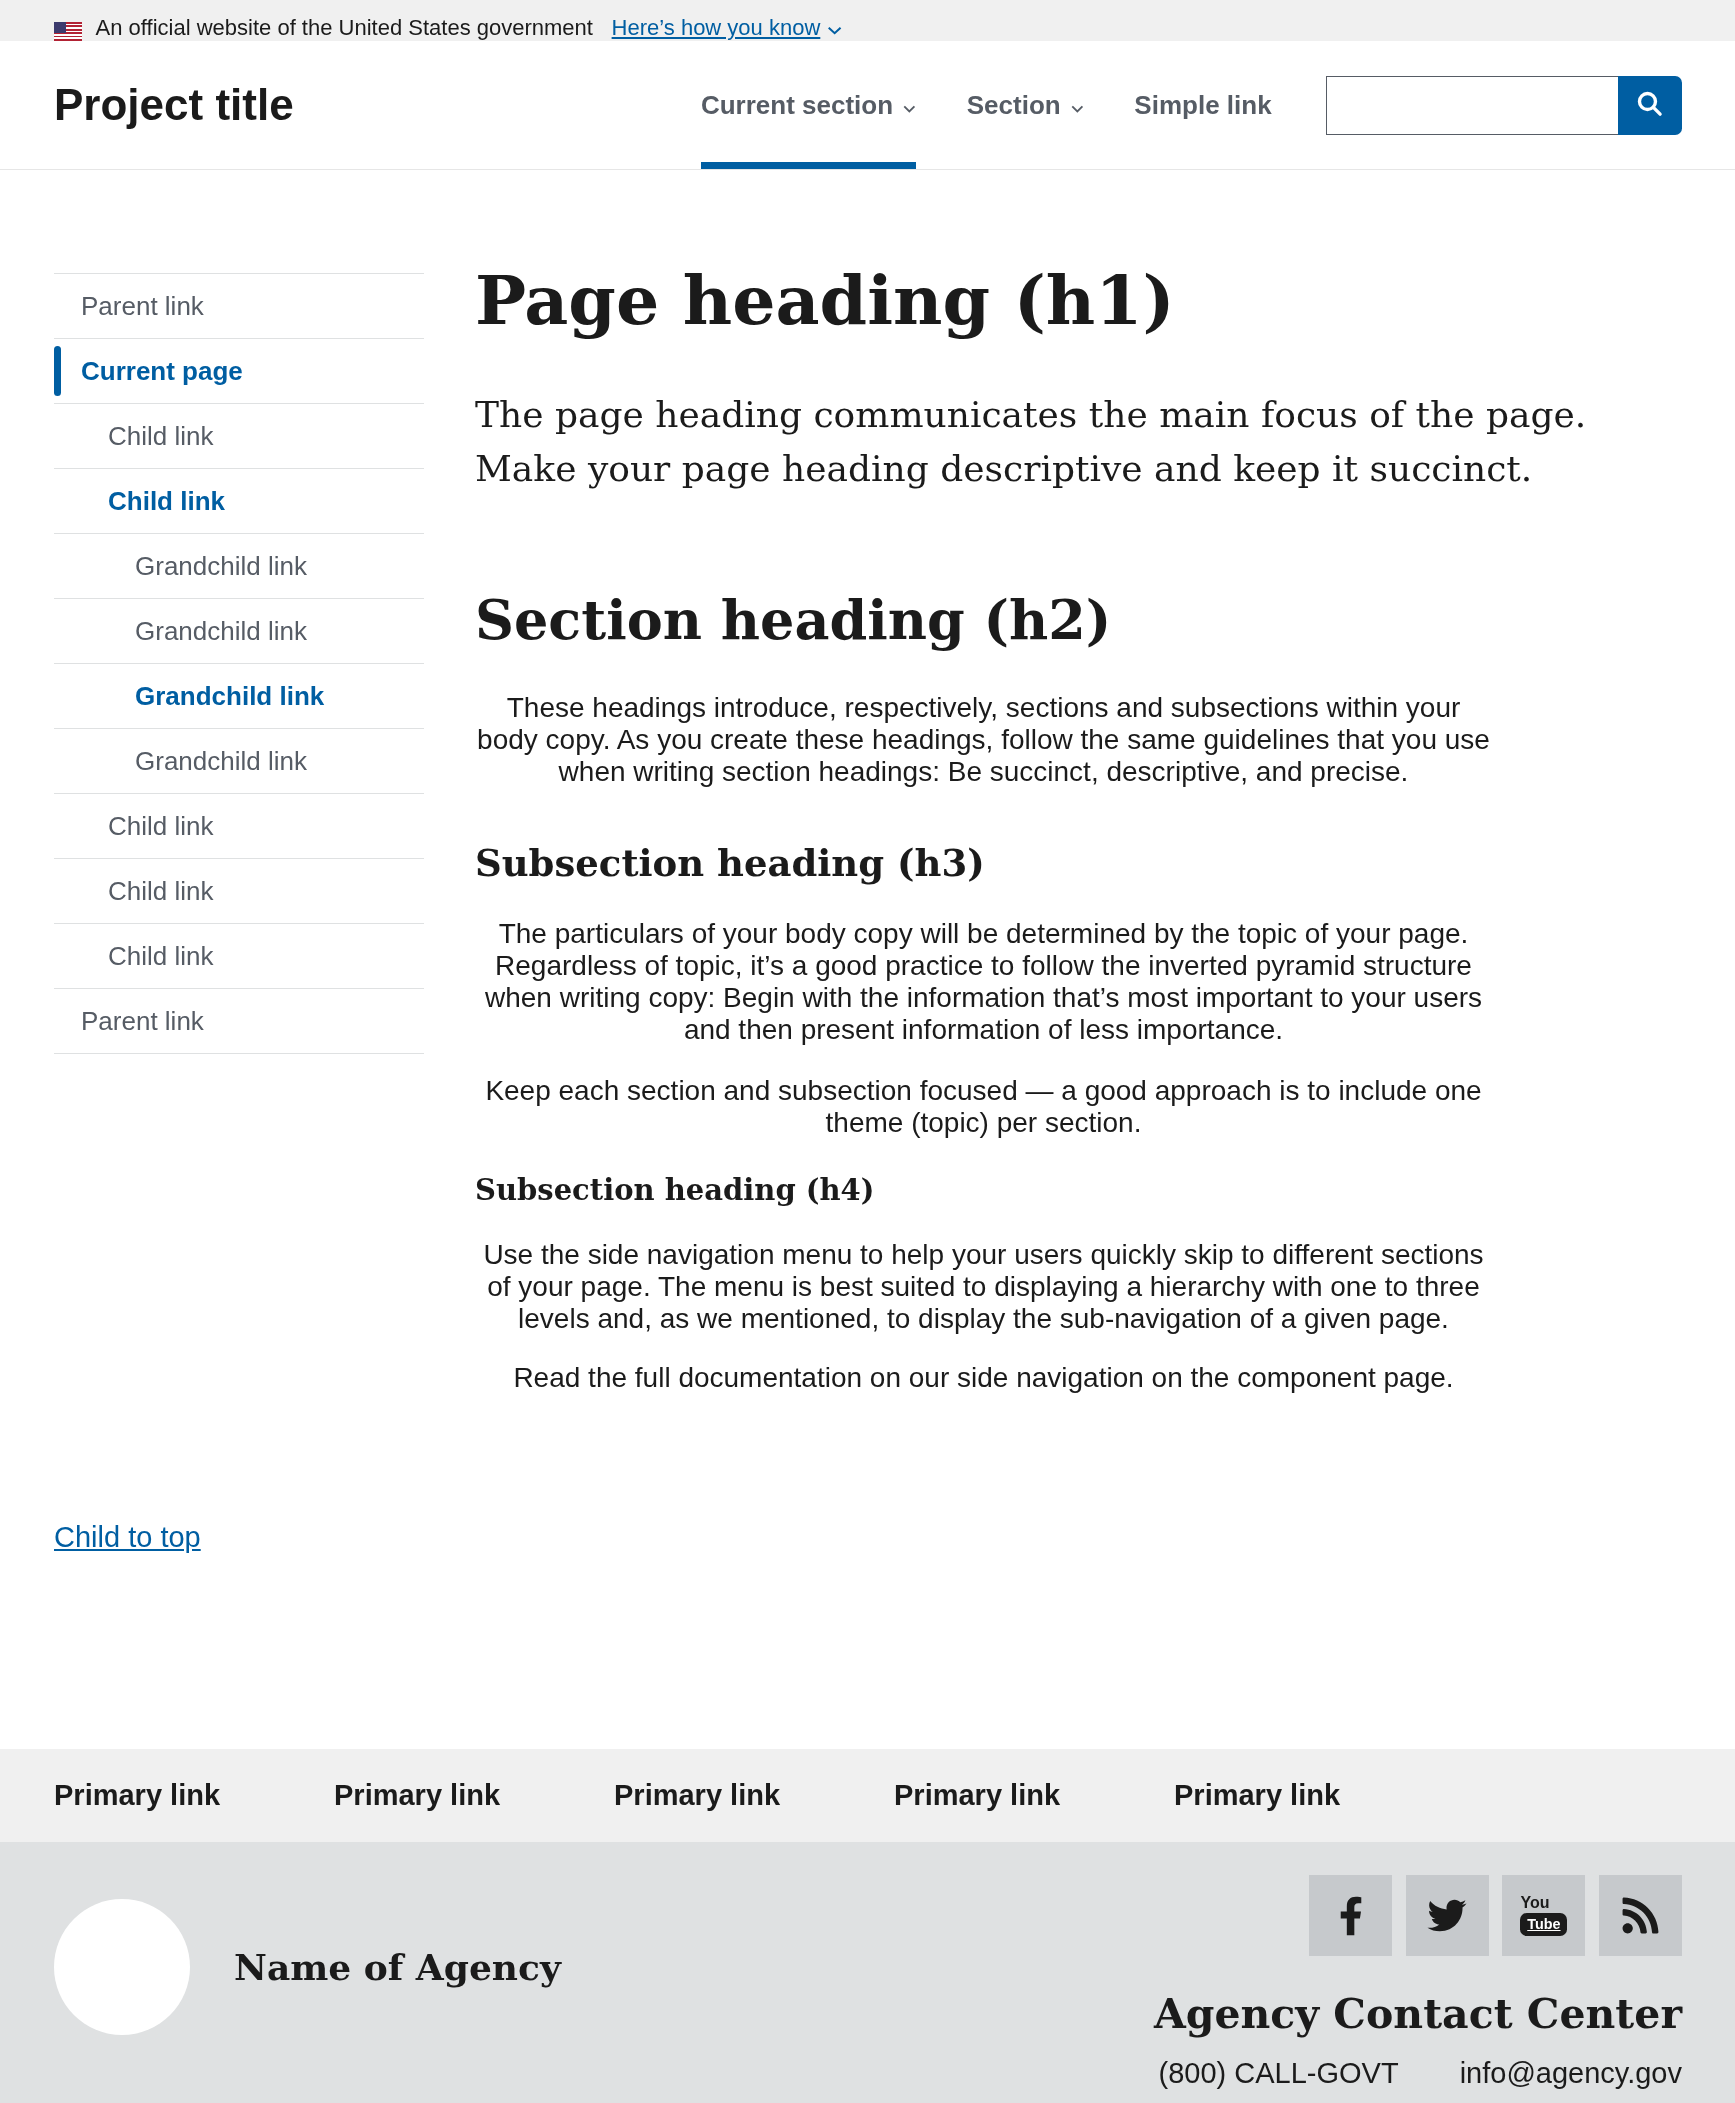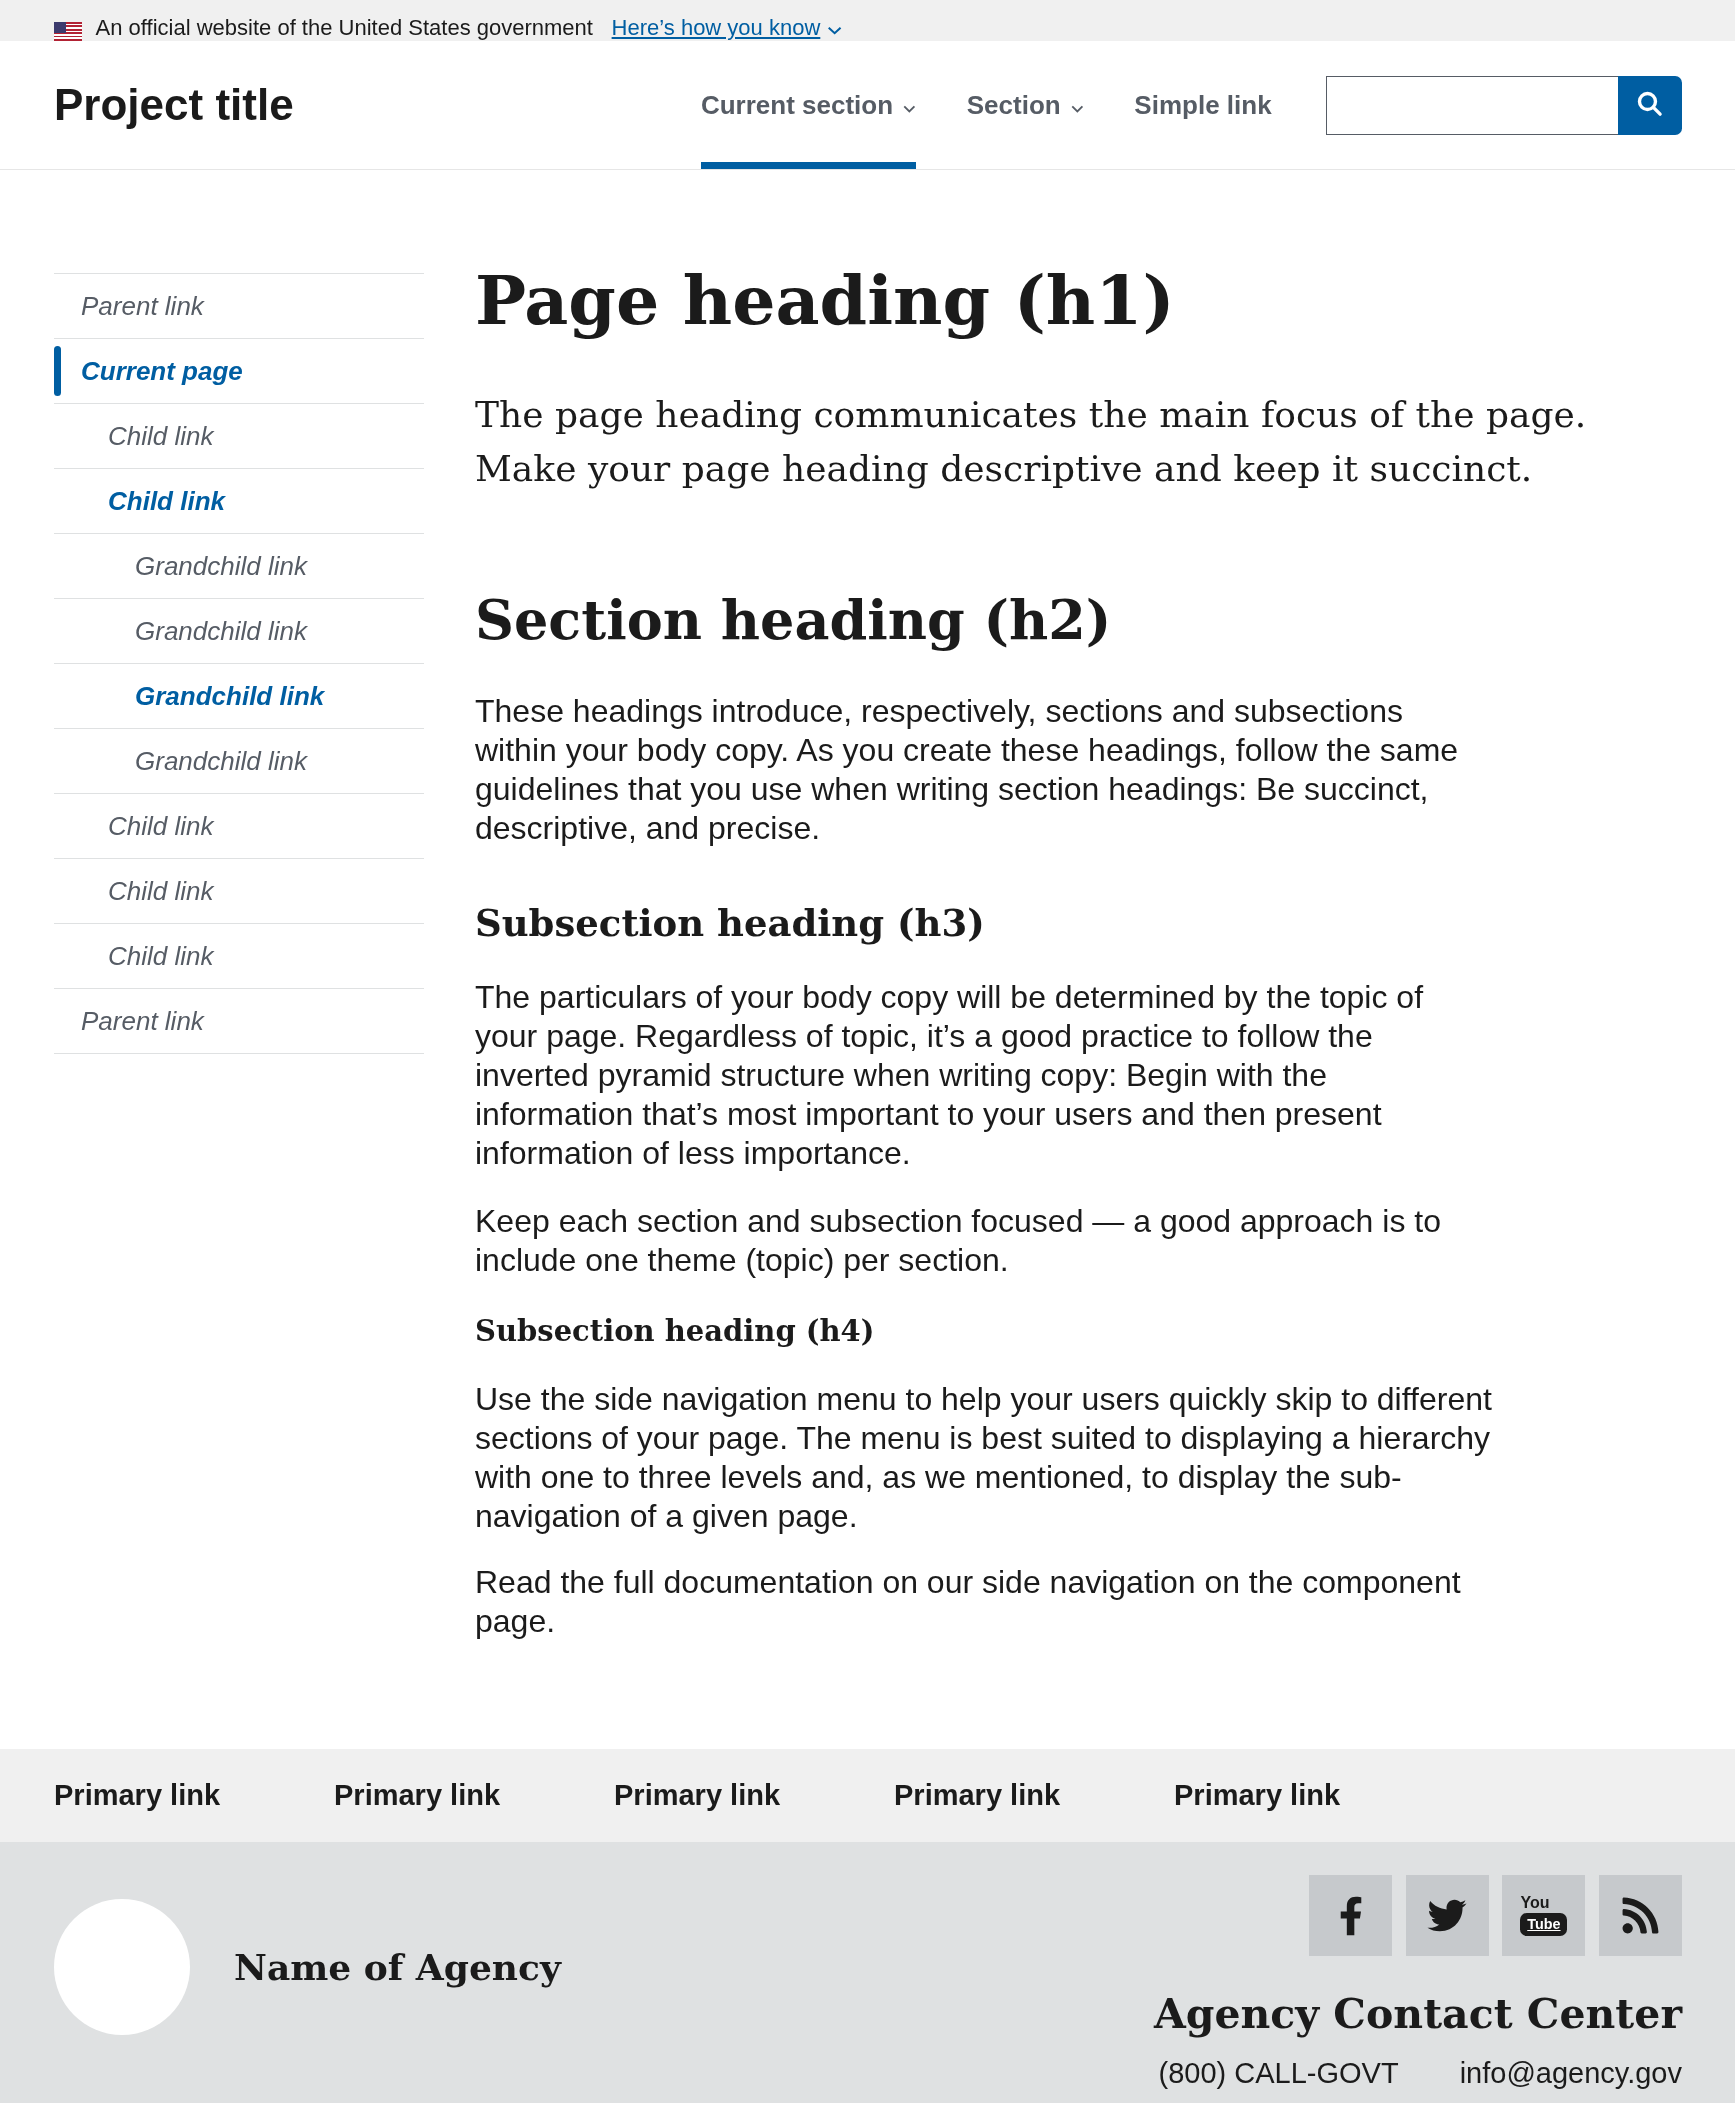--- a/index.html
+++ b/index.html
@@ -39,42 +39,42 @@
     border-radius:0 6.8px 6.8px 0; display:flex; align-items:center; justify-content:center;
     cursor:pointer; }
 
   
   .content-area { height:1579px; overflow:hidden; }
   .page { display:flex; padding:0 54px; align-items:flex-start; }
 
   
   .sidenav { width:370px; flex:0 0 auto; margin-top:103px; list-style:none;
     border-bottom:1.7px solid #dfe1e2; }
-  .sn-item { border-top:1.7px solid #dfe1e2;font-style:italic; }
+  .sn-item { border-top:1.7px solid #dfe1e2; }
   .sn-link { display:block; position:relative; padding:16px 13.6px 16px 27px;
     font-size:26px; line-height:32px; color:#565c65; }
   .sn-link.lvl2 { padding-left:54px; }
   .sn-link.lvl3 { padding-left:81px; }
   .sn-link.active { color:#005ea2; font-weight:bold; }
   .sn-link.current-page::before { content:""; position:absolute; left:0; top:6.8px;
     bottom:6.8px; width:6.8px; border-radius:84px; background:#005ea2; }
 
   
   .main-col { margin-left:51px; margin-top:90px; width:1207px; }
   .h1 { font-family:"DejaVu Serif", serif; font-size:68px; line-height:81px;
     font-weight:bold; color:#1b1b1b; }
   .intro { font-family:"DejaVu Serif", serif; font-size:36px; line-height:54px;
     margin-top:47px; max-width:1212px; }
   .h2 { font-family:"DejaVu Serif", serif; font-size:54px; line-height:65px;
     font-weight:bold; margin-top:92px; }
   .h3 { font-family:"DejaVu Serif", serif; font-size:37px; line-height:45px;
     font-weight:bold; margin-top:53px; }
   .h4 { font-family:"DejaVu Serif", serif; font-size:29px; line-height:35px;
     font-weight:bold; margin-top:34px; }
-  .bodyp { font-size:32px; line-height:39px; max-width:1017px; color:#1b1b1b; }
+  .bodyp { font-size:28px; line-height:32px; max-width:1017px; color:#1b1b1b;text-align:center; }
   .p1 { margin-top:39px; } .p2 { margin-top:32px; } .p3 { margin-top:29px; }
   .p4 { margin-top:30.5px; } .p5 { margin-top:27px; }
 
   .return-wrap { padding:0 54px; margin-top:127px; }
   .return-link { color:#005ea2; font-size:29px; text-decoration:underline; }
 
   
   .footer-primary { height:93px; background:#f0f0f0; display:flex; align-items:center;
     padding:0 54px; }
   .fp-link { width:280px; font-size:29px; font-weight:bold; color:#1b1b1b; }

